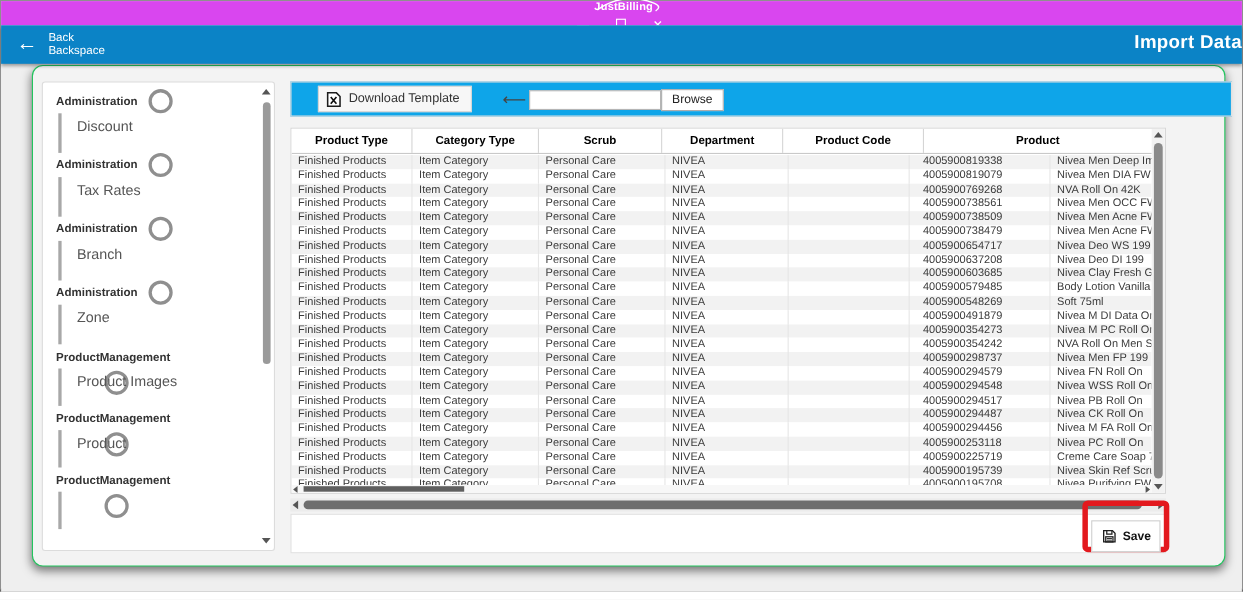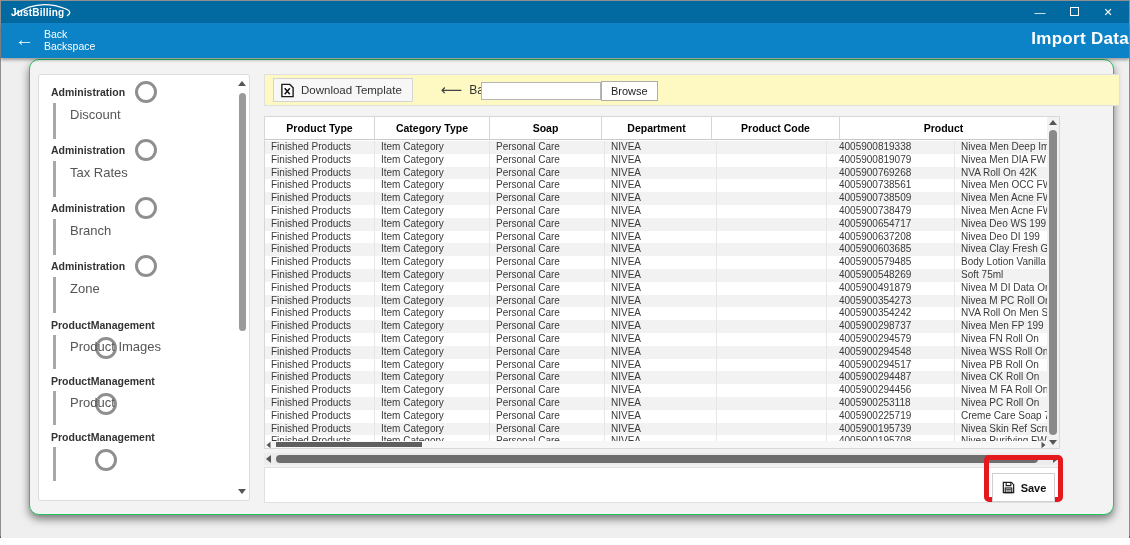--- a/index.html
+++ b/index.html
@@ -50,22 +50,22 @@
   .sb-down { position:absolute; left:1px; bottom:2px; }
 
   
   .tri-up { width:0; height:0; border-left:4px solid transparent; border-right:4px solid transparent; border-bottom:5px solid #555; }
   .tri-down { width:0; height:0; border-left:4px solid transparent; border-right:4px solid transparent; border-top:5px solid #555; }
   .tri-left { width:0; height:0; border-top:4px solid transparent; border-bottom:4px solid transparent; border-right:5px solid #555; }
   .tri-right { width:0; height:0; border-top:4px solid transparent; border-bottom:4px solid transparent; border-left:5px solid #555; }
 
   
   .main { position:absolute; left:234px; top:14px; width:796px; height:440px; }
-  .toolbar { position:absolute; left:0; top:0; width:856px; height:32px; background:#fef9c3;
-             border:1px solid #e0e0e0; display:flex; align-items:center; padding:0 8px; }
+  .toolbar { position:absolute; left:0; top:0; width:856px; height:32px; background:#0ea5e9;
+             border:1px solid #e0e0e0; display:flex; align-items:center; padding:0 24px; }
   .dl-btn { display:flex; align-items:center; gap:6px; height:24px; padding:0 10px 0 6px; background:#f7f7f7;
             border:1px solid #d4d4d4; font-size:11.5px; color:#333; cursor:pointer; font-family:inherit; }
   .toolbar-back { display:flex; align-items:center; gap:7px; margin-left:28px; font-size:12px; color:#333; cursor:pointer; }
   .toolbar-back .long-arrow { font-size:15px; color:#444; }
   .file-input { position:absolute; left:216px; top:7px; width:120px; height:18px; border:1px solid #b5b5b5;
                 font-size:11px; padding:0 4px; width:120px; }
   .file-input { left:216px; width:120px; }
   .browse-btn { position:absolute; left:336px; top:6px; height:20px; padding:0 9px; background:#fff;
                 border:1px solid #adadad; font-size:11px; color:#222; cursor:pointer; font-family:inherit; }
 
@@ -106,21 +106,21 @@
                     justify-content:center; background:transparent; z-index:6; }
   .save-btn { display:flex; align-items:center; gap:5px; width:63px; height:29px; justify-content:center;
               background:#fff; border:1px solid #cfcfcf; font-size:11px; font-weight:bold; color:#111;
               cursor:pointer; font-family:inherit;margin-top:18px; }
 </style>
 </head>
 <body>
 
 <div class="window">
 
-  <div class="titlebar" style="background: #0369a1;">
+  <div class="titlebar" style="background: #d946ef; flex-direction: column;">
     <div class="logo">
       <span>JustBilling</span>
       <svg width="68" height="18" viewBox="0 0 68 18">
         <path d="M6 13 Q30 -4 58 7 Q65 10 59 14" fill="none" stroke="#ffffff" stroke-width="1.3"></path>
       </svg>
     </div>
     <div class="win-controls">
       <span class="wc">—</span>
       <span class="wc"><span class="max-box"></span></span>
       <span class="wc">✕</span>
@@ -229,21 +229,21 @@
             <span>Back</span>
           </div>
           <input class="file-input" type="text" value="" style="">
           <button class="browse-btn">Browse</button>
         </div>
 
         <div class="table-card">
           <div class="thead" id="thead">
               <div class="hcell c0">Product Type</div>
               <div class="hcell c1">Category Type</div>
-              <div class="hcell c3">Soap</div>
+              <div class="hcell c3">Scrub</div>
               <div class="hcell c4">Department</div>
               <div class="hcell c5">Product Code</div>
               <div class="hcell c6">Product</div>
             </div>
           <div class="tbody" id="tbody">
               <div class="trow alt">
                 <div class="tcell c0">Finished Products</div>
                 <div class="tcell c1">Item Category</div>
                 <div class="tcell c2">Personal Care</div>
                 <div class="tcell c3">NIVEA</div>

